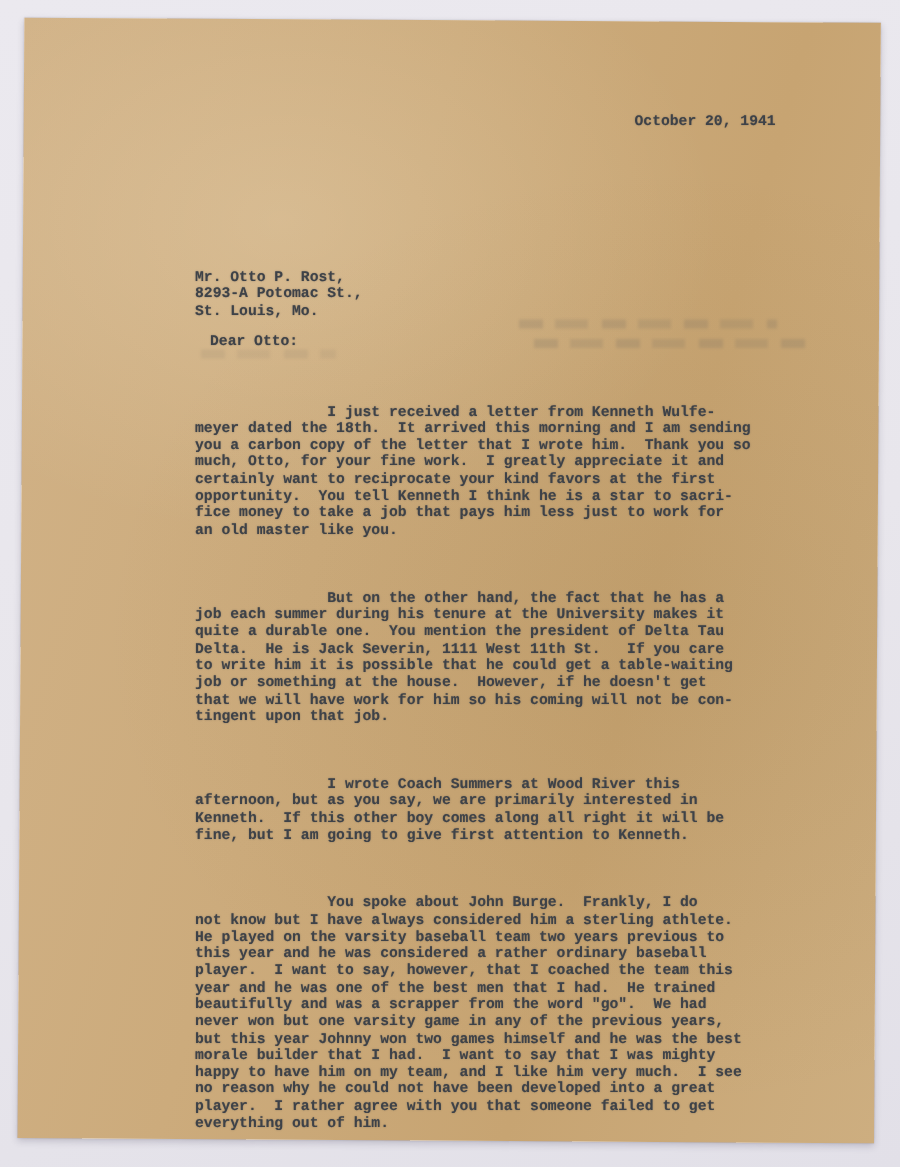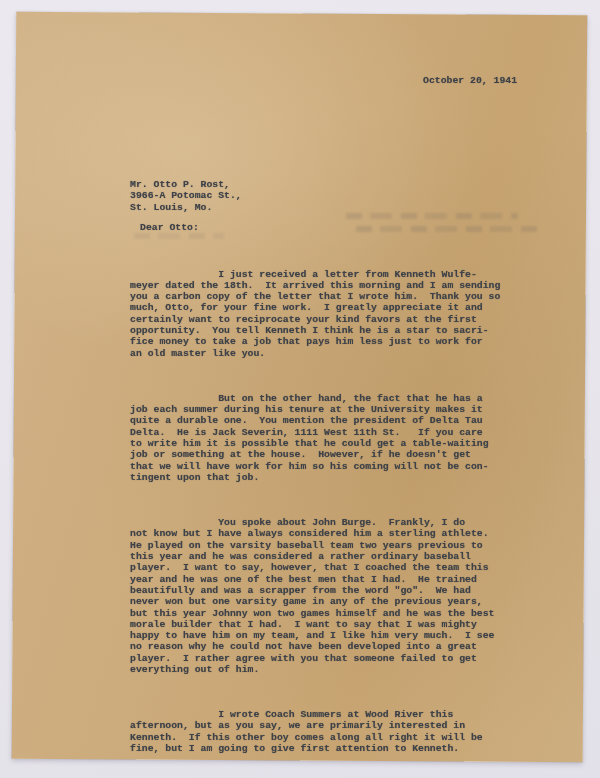--- a/index.html
+++ b/index.html
@@ -78,21 +78,21 @@
 <div class="paper"></div>
 
 <div class="content">
   <div class="bleed bleed-1"></div>
   <div class="bleed bleed-2"></div>
   <div class="bleed bleed-3"></div>
 
   <div class="typed date">October 20, 1941</div>
 
   <div class="typed address">Mr. Otto P. Rost,
-3966-A Potomac St.,
+8293-A Potomac St.,
 St. Louis, Mo.</div>
 
   <div class="typed salutation">Dear Otto:</div>
 
   <div class="typed body-block">
     <div class="para">               I just received a letter from Kenneth Wulfe-
 meyer dated the 18th.  It arrived this morning and I am sending
 you a carbon copy of the letter that I wrote him.  Thank you so
 much, Otto, for your fine work.  I greatly appreciate it and
 certainly want to reciprocate your kind favors at the first
@@ -100,32 +100,32 @@
 fice money to take a job that pays him less just to work for
 an old master like you.</div>
     <div class="para">               But on the other hand, the fact that he has a
 job each summer during his tenure at the University makes it
 quite a durable one.  You mention the president of Delta Tau
 Delta.  He is Jack Severin, 1111 West 11th St.   If you care
 to write him it is possible that he could get a table-waiting
 job or something at the house.  However, if he doesn't get
 that we will have work for him so his coming will not be con-
 tingent upon that job.</div>
+    <div class="para">               I wrote Coach Summers at Wood River this
+afternoon, but as you say, we are primarily interested in
+Kenneth.  If this other boy comes along all right it will be
+fine, but I am going to give first attention to Kenneth.</div>
     <div class="para">               You spoke about John Burge.  Frankly, I do
 not know but I have always considered him a sterling athlete.
 He played on the varsity baseball team two years previous to
 this year and he was considered a rather ordinary baseball
 player.  I want to say, however, that I coached the team this
 year and he was one of the best men that I had.  He trained
 beautifully and was a scrapper from the word "go".  We had
 never won but one varsity game in any of the previous years,
 but this year Johnny won two games himself and he was the best
 morale builder that I had.  I want to say that I was mighty
 happy to have him on my team, and I like him very much.  I see
 no reason why he could not have been developed into a great
 player.  I rather agree with you that someone failed to get
 everything out of him.</div>
-    <div class="para">               I wrote Coach Summers at Wood River this
-afternoon, but as you say, we are primarily interested in
-Kenneth.  If this other boy comes along all right it will be
-fine, but I am going to give first attention to Kenneth.</div>
   </div>
 </div>
 
 </body></html>

